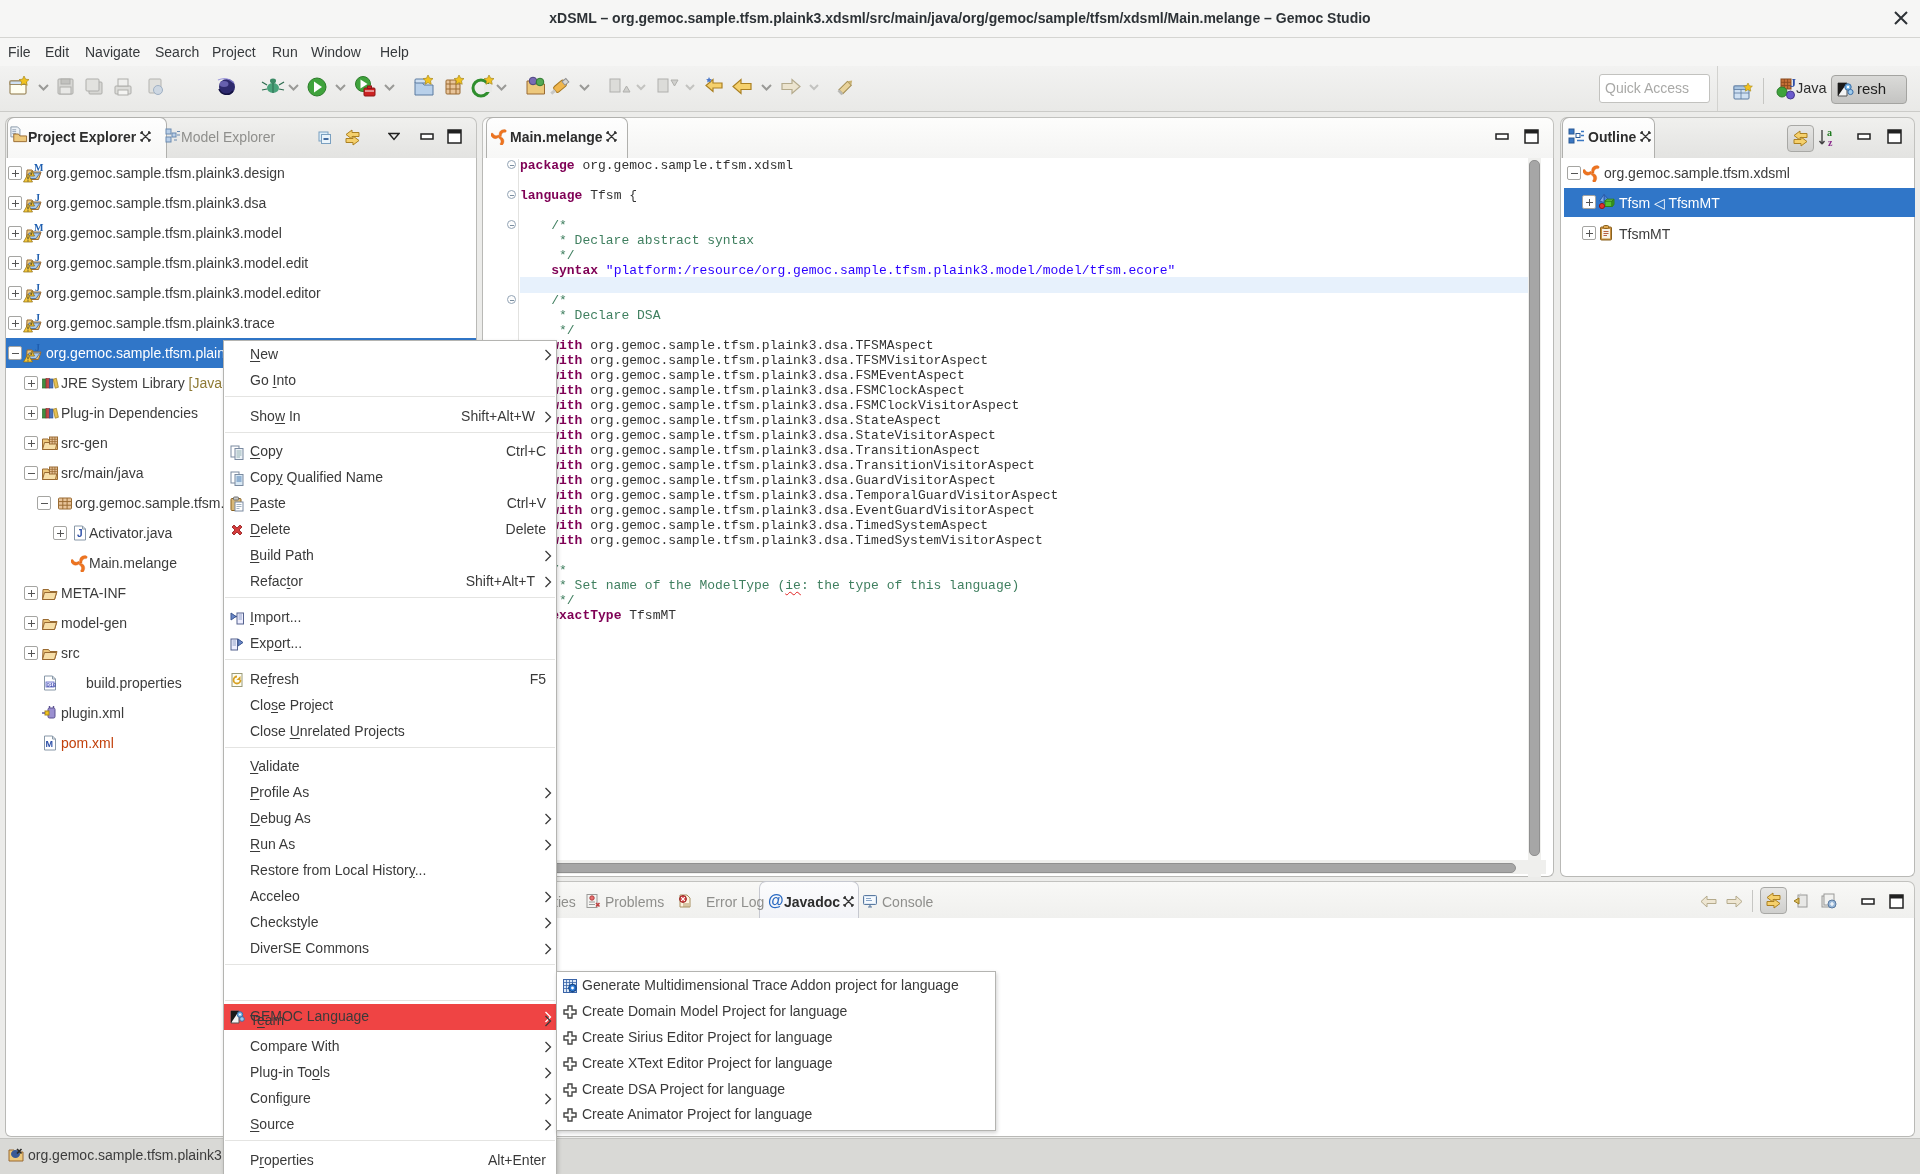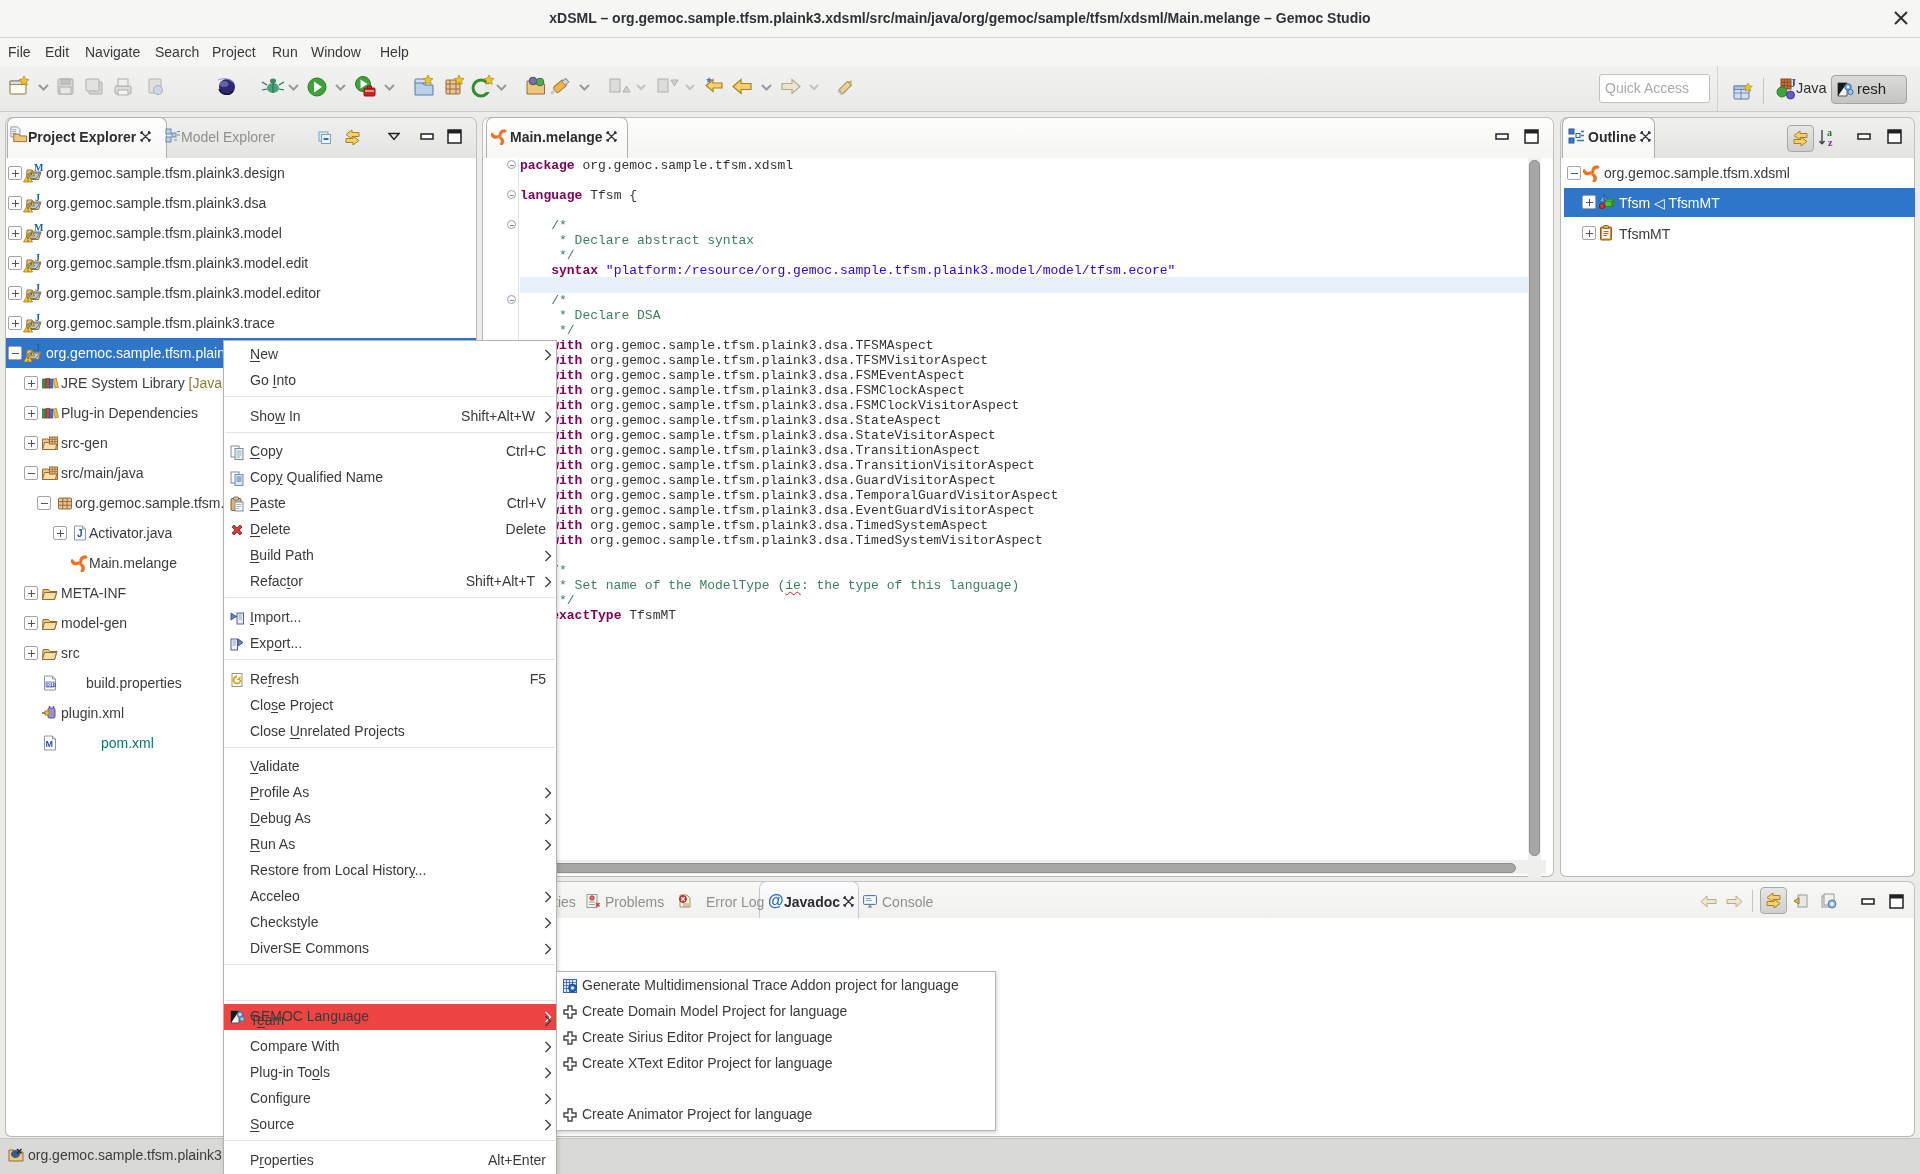--- a/index.html
+++ b/index.html
@@ -568,21 +568,21 @@
       <use href="#s-prop"></use>
     </svg>
 <div class="trow" style="left:61px; top:675px; color:#3c3c3c;margin-left:25px;">build.properties</div>
 <svg class="abs" style="left:41px; top:704px;" width="18" height="18">
       <use href="#s-plug"></use>
     </svg>
 <div class="trow" style="left:61px; top:705px; color:#3c3c3c;">plugin.xml</div>
 <svg class="abs" style="left:41px; top:734px;" width="18" height="18">
       <use href="#s-pom"></use>
     </svg>
-<div class="trow" style="left:61px; top:735px; color:#0f766e;margin-left:40px;">pom.xml</div>
+<div class="trow" style="left:61px; top:735px; color:#c2410c;">pom.xml</div>
 </div>
 <div class="panel" id="editorpanel">
   <div class="tabbar"></div>
   <div class="pbody"></div>
   <div class="tab-active" style="left:4px; width:142px;"></div>
 </div>
 <svg class="abs" style="left:491px; top:128px; z-index:3;" width="17" height="17">
     <use href="#s-mel"></use>
   </svg>
 <div class="abs tabtxt" style="left:510px; top:129px; z-index:3;">Main.melange</div>
@@ -952,19 +952,25 @@
         <use href="#s-plus"></use>
       </svg>
       <div class="mlabel" style="left:25px;">Create Sirius Editor Project for language</div>
     </div>
 <div class="menuitem" style="top:79px;">
       <svg class="abs" style="left:5px; top:5px;" width="16" height="16">
         <use href="#s-plus"></use>
       </svg>
       <div class="mlabel" style="left:25px;">Create XText Editor Project for language</div>
     </div>
+<div class="menuitem" style="top:105px;">
+      <svg class="abs" style="left:5px; top:5px;" width="16" height="16">
+        <use href="#s-plus"></use>
+      </svg>
+      <div class="mlabel" style="left:25px;">Create DSA Project for language</div>
+    </div>
 <div class="menuitem" style="top:116px;margin-top:14px;">
       <svg class="abs" style="left:5px; top:5px;" width="16" height="16">
         <use href="#s-plus"></use>
       </svg>
       <div class="mlabel" style="left:25px;">Create Animator Project for language</div>
     </div>
 </div>
 
 </body></html>

